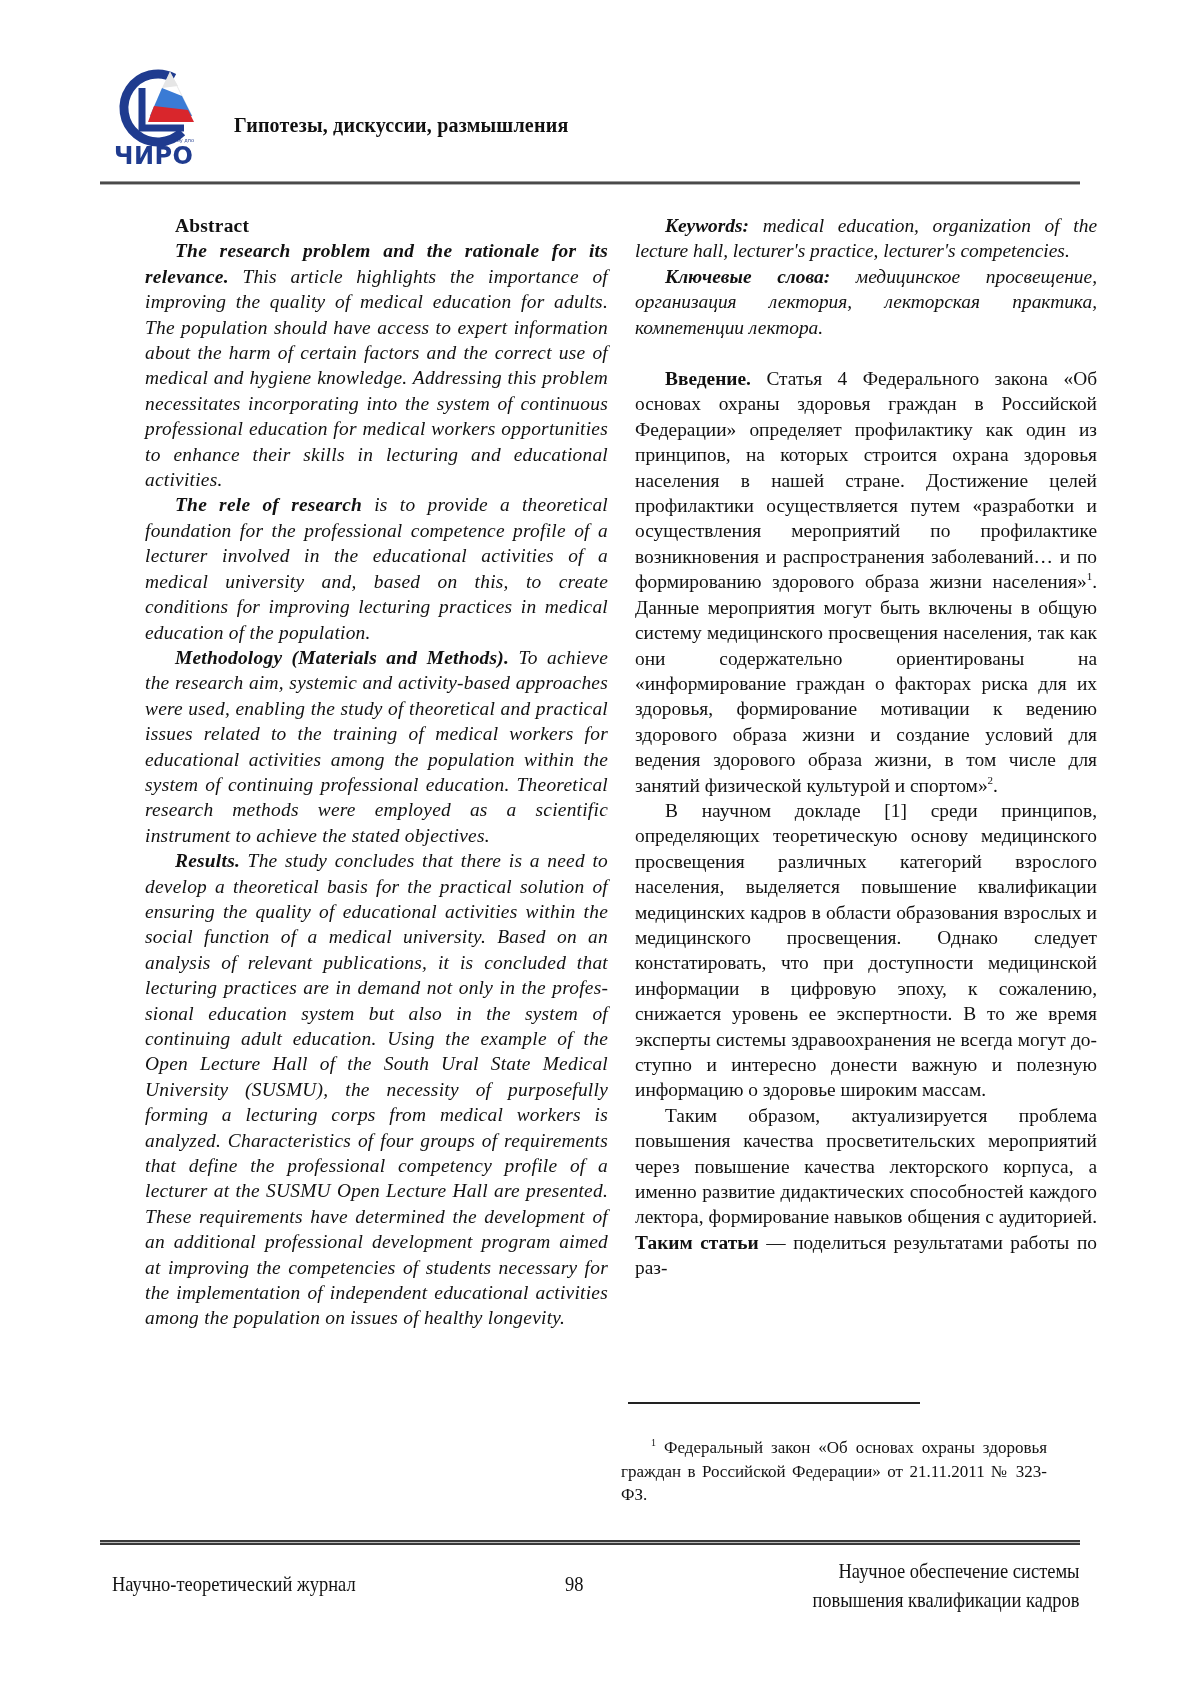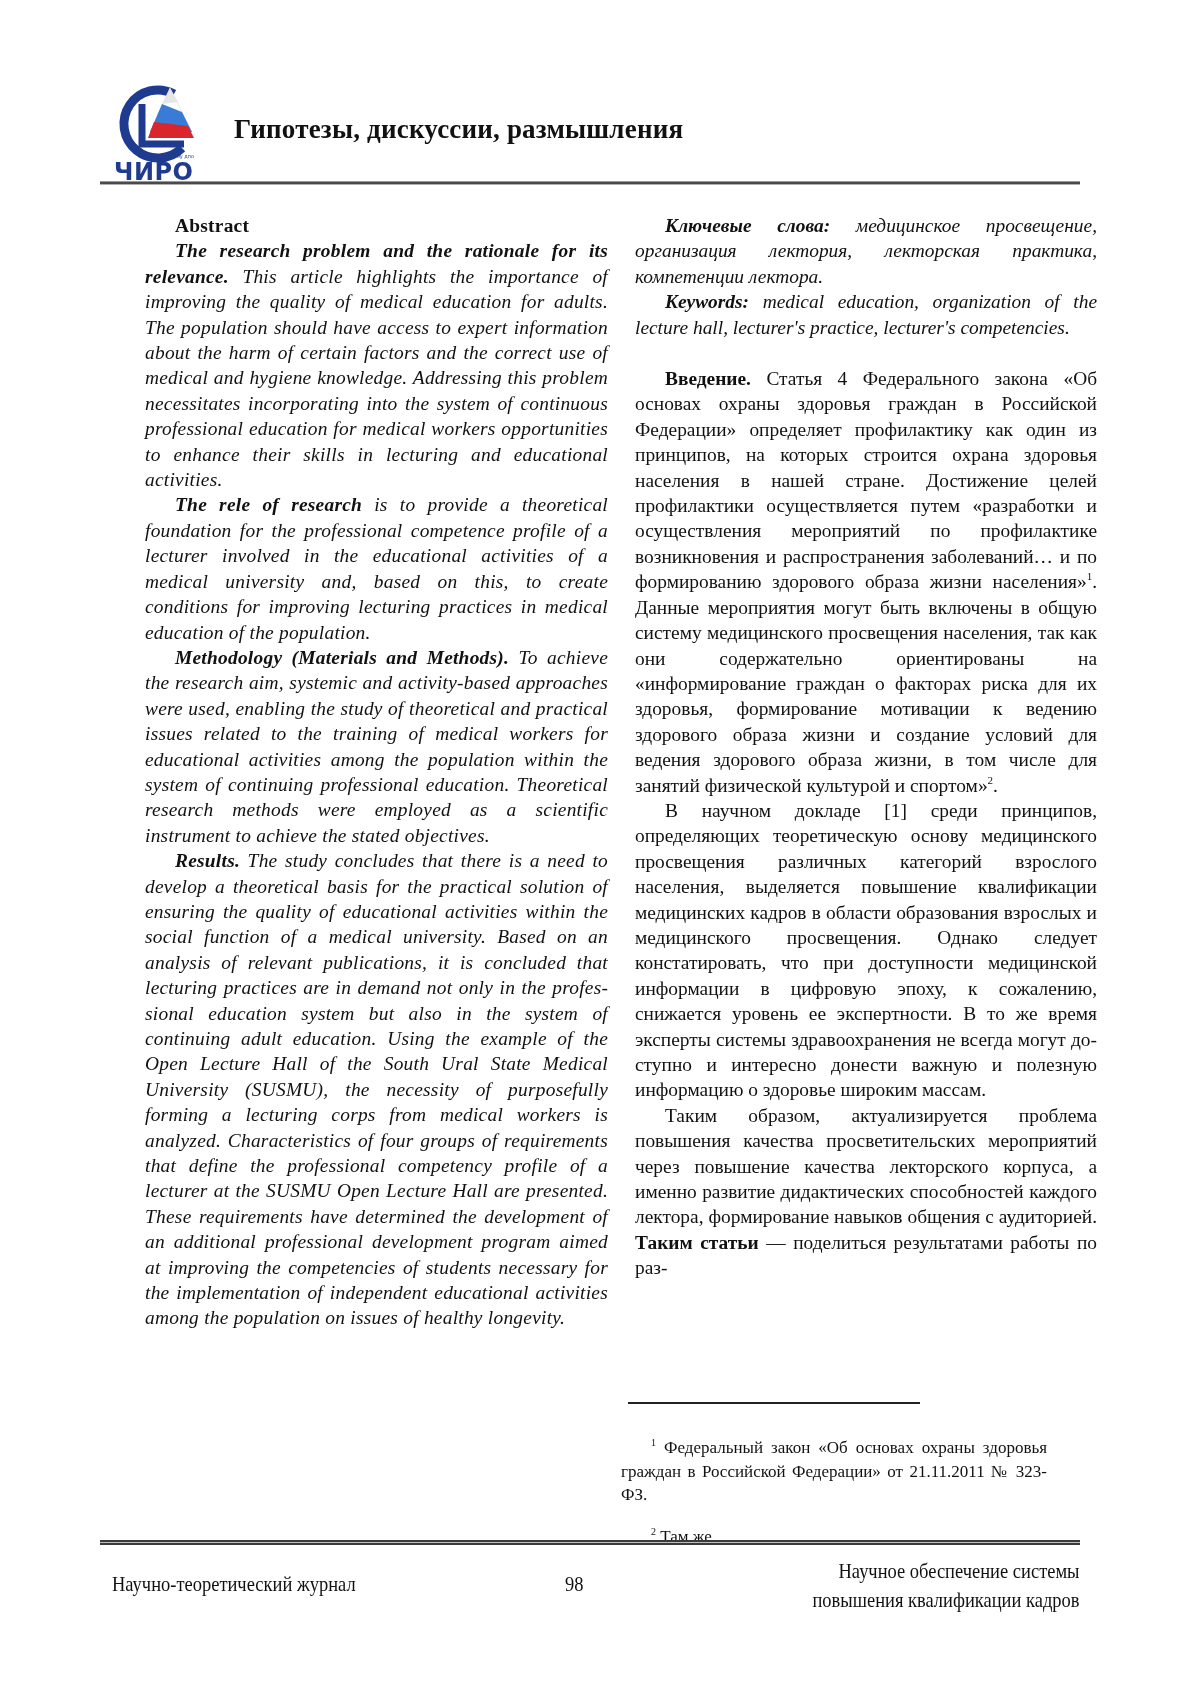--- a/index.html
+++ b/index.html
@@ -4,25 +4,25 @@
 <style>
   html, body { margin: 0; padding: 0; background: #ffffff; }
   body {
     width: 1200px; height: 1697px; position: relative; overflow: hidden;
     font-family: "Liberation Serif", "DejaVu Serif", serif;
     color: #111111;
   }
   .page { position: absolute; left: 0; top: 0; width: 1200px; height: 1697px; }
 
   
-  .logo { position: absolute; left: 112px; top: 82px; width: 96px; height: 104px; text-align: center; }
+  .logo { position: absolute; left: 112px; top: 66px; width: 96px; height: 104px; text-align: center; }
   .logo svg { width: 96px; height: 104px; display: block; }
   .header-title {
     position: absolute; left: 234px; top: 114px;
-    font-size: 27px; font-weight: bold; letter-spacing: 0.2px;
+    font-size: 20px; font-weight: bold; letter-spacing: 0.2px;
   }
   .rule-top {
     position: absolute; left: 100px; top: 181px; width: 980px; height: 4px;
     background: #4a4a4a; border-top: 1px solid #9a9a9a; border-bottom: 1px solid #b0b0b0;
     box-sizing: border-box;
   }
 
   
   .col {
     position: absolute; top: 213px; width: 463px;
@@ -95,33 +95,32 @@
   <div class="col col-left">
     <p class="abstract-heading">Abstract</p>
     <p><span class="lead">The research problem and the rationale for its relevance.</span><span> This article highlights the importance of improving the quality of medical education for adults. The population should have access to ex­pert information about the harm of certain factors and the correct use of medical and hygiene knowledge. Addressing this problem necessitates incorporating into the system of continuous profes­sional education for medical workers opportunities to enhance their skills in lecturing and educational activities.</span></p>
     <p><span class="lead">The rele of research</span><span> is to provide a theoret­ical foundation for the professional competence profile of a lecturer involved in the educational activities of a medical university and, based on this, to create conditions for improving lectur­ing practices in medical education of the popu­lation.</span></p>
     <p><span class="lead">Methodology (Materials and Methods).</span><span> To achieve the research aim, systemic and ac­tivity-based approaches were used, enabling the study of theoretical and practical issues related to the training of medical workers for educa­tional activities among the population within the system of continuing professional educa­tion. Theoretical research methods were em­ployed as a scientific instrument to achieve the stated objectives.</span></p>
     <p><span class="lead">Results.</span><span> The study concludes that there is a need to develop a theoretical basis for the prac­tical solution of ensuring the quality of educa­tional activities within the social function of a medical university. Based on an analysis of rele­vant publications, it is concluded that lecturing practices are in demand not only in the profes­sional education system but also in the system of continuing adult education. Using the example of the Open Lecture Hall of the South Ural State Medical University (SUSMU), the necessity of purposefully forming a lecturing corps from medical workers is analyzed. Characteristics of four groups of requirements that define the pro­fessional competency profile of a lecturer at the SUSMU Open Lecture Hall are presented. These requirements have determined the development of an additional professional development pro­gram aimed at improving the competencies of students necessary for the implementation of in­dependent educational activities among the pop­ulation on issues of healthy longevity.</span></p>
   </div>
 
   <div class="col col-right">
     <div class="kw">
+      <p><span class="lead">Keywords:</span><span> medical education, organization of the lecture hall, lecturer's practice, lecturer's com­petencies.</span></p>
       <p><span class="lead">Ключевые слова:</span><span> медицинское просвещение, организация лектория, лекторская практика, компетенции лектора.</span></p>
-      <p><span class="lead">Keywords:</span><span> medical education, organization of the lecture hall, lecturer's practice, lecturer's com­petencies.</span></p>
     </div>
     <div class="gap"></div>
     <p><span class="lead-upright">Введение.</span><span> Статья 4 Федерального закона «Об основах охраны здоровья граждан в Рос­сийской Федерации» определяет профилактику как один из принципов, на которых строится охрана здоровья населения в нашей стране. До­стижение целей профилактики осуществляется путем «разработки и осуществления мероприя­тий по профилактике возникновения и распро­странения заболеваний… и по формированию здорового образа жизни населения»</span><sup>1</sup><span>. Данные мероприятия могут быть включены в общую систему медицинского просвещения населения, так как они содержательно ориентированы на «информирование граждан о факторах риска для их здоровья, формирование мотивации к ведению здорового образа жизни и создание условий для ведения здорового образа жизни, в том числе для занятий физической культурой и спортом»</span><sup>2</sup><span>.</span></p>
     <p>В научном докладе [1] среди принципов, определяющих теоретическую основу меди­цинского просвещения различных категорий взрослого населения, выделяется повышение квалификации медицинских кадров в области образования взрослых и медицинского просве­щения. Однако следует констатировать, что при доступности медицинской информации в циф­ровую эпоху, к сожалению, снижается уровень ее экспертности. В то же время эксперты си­стемы здравоохранения не всегда могут до­ступно и интересно донести важную и полез­ную информацию о здоровье широким массам.</p>
     <p><span>Таким образом, актуализируется проблема повышения качества просветительских меро­приятий через повышение качества лекторского корпуса, а именно развитие дидактических спо­собностей каждого лектора, формирование навыков общения с аудиторией. </span><span class="lead-upright">Таким ста­тьи</span><span> — поделиться результатами работы по раз-</span></p>
   </div>
 
   <div class="fn-rule"></div>
   <div class="footnotes">
     <p><sup>1</sup><span> Федеральный закон «Об основах охраны здоро­вья граждан в Российской Федерации» от 21.11.2011 № 323-ФЗ.</span></p>
-    <p><sup>2</sup><span> Там же.</span></p>
   </div>
 
   <div class="rule-bottom"></div>
   <div class="footer-left">Научно-теоретический журнал</div>
   <div class="footer-page">98</div>
   <div class="footer-right">
     <div>Научное обеспечение системы</div>
     <div>повышения квалификации кадров</div>
   </div>
 </div>

